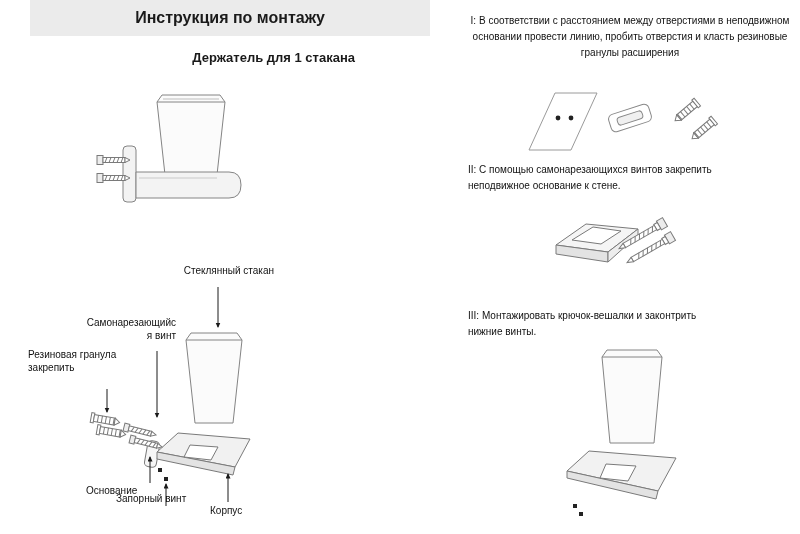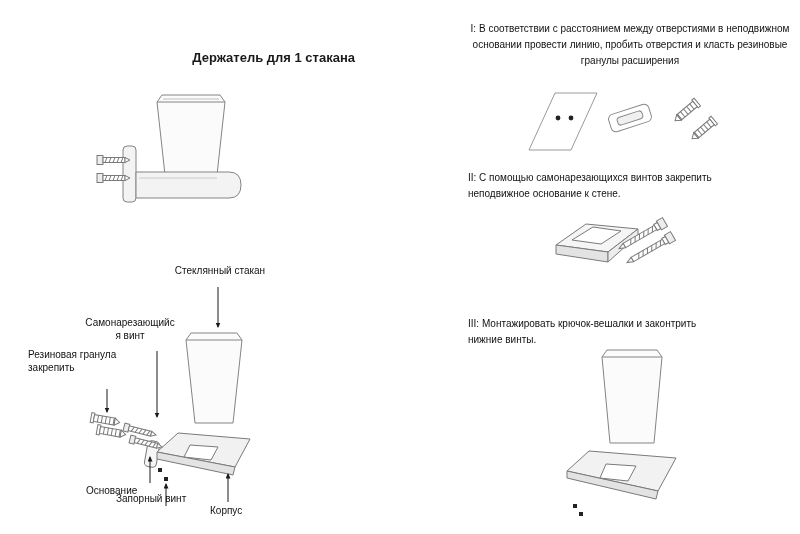--- a/index.html
+++ b/index.html
@@ -5,29 +5,32 @@
   html,body{margin:0;padding:0;background:#fff;}
   .page{position:relative;width:800px;height:534px;background:#ffffff;
         font-family:"Liberation Sans",sans-serif;color:#111;overflow:hidden;}
   .header-bar{position:absolute;left:30px;top:0;width:400px;height:36px;background:#ebebeb;
         display:flex;align-items:center;justify-content:center;}
   .header-bar .title{font-size:16px;font-weight:bold;color:#1a1a1a;}
   .subtitle{position:absolute;left:55px;top:50px;width:300px;text-align:right;
         font-size:13px;font-weight:bold;color:#1a1a1a;}
   .drawing{position:absolute;}
   .lbl{position:absolute;font-size:10px;line-height:1.3;white-space:pre-line;color:#111;}
-  .lbl.center{text-align:center;}
-  .step{position:absolute;font-size:10px;line-height:1.6;white-space:pre-line;color:#111;margin-top:8px;}
+  .lbl.center{text-align:right;}
+  .step{position:absolute;font-size:10px;line-height:1.6;white-space:pre-line;color:#111;}
   .step.center{text-align:center;}
 </style>
 </head>
 <body>
 
 <div class="page">
 
+  <div class="header-bar">
+    <div class="title">Инструкция по монтажу</div>
+  </div>
 
   <div class="subtitle">Держатель для 1 стакана</div>
 
   <svg class="drawing" style="left:95px;top:88px" width="170" height="150" viewBox="0 0 170 150">
     <defs>
       <g id="tl-screw">
         <rect x="0" y="-4.5" width="6" height="9" fill="#ededed" stroke="#7a7a7a"></rect>
         <rect x="6" y="-2.5" width="22" height="5" fill="#fff" stroke="#7a7a7a"></rect>
         <line x1="10" y1="-2.5" x2="8" y2="2.5" stroke="#7a7a7a"></line>
         <line x1="14" y1="-2.5" x2="12" y2="2.5" stroke="#7a7a7a"></line>

